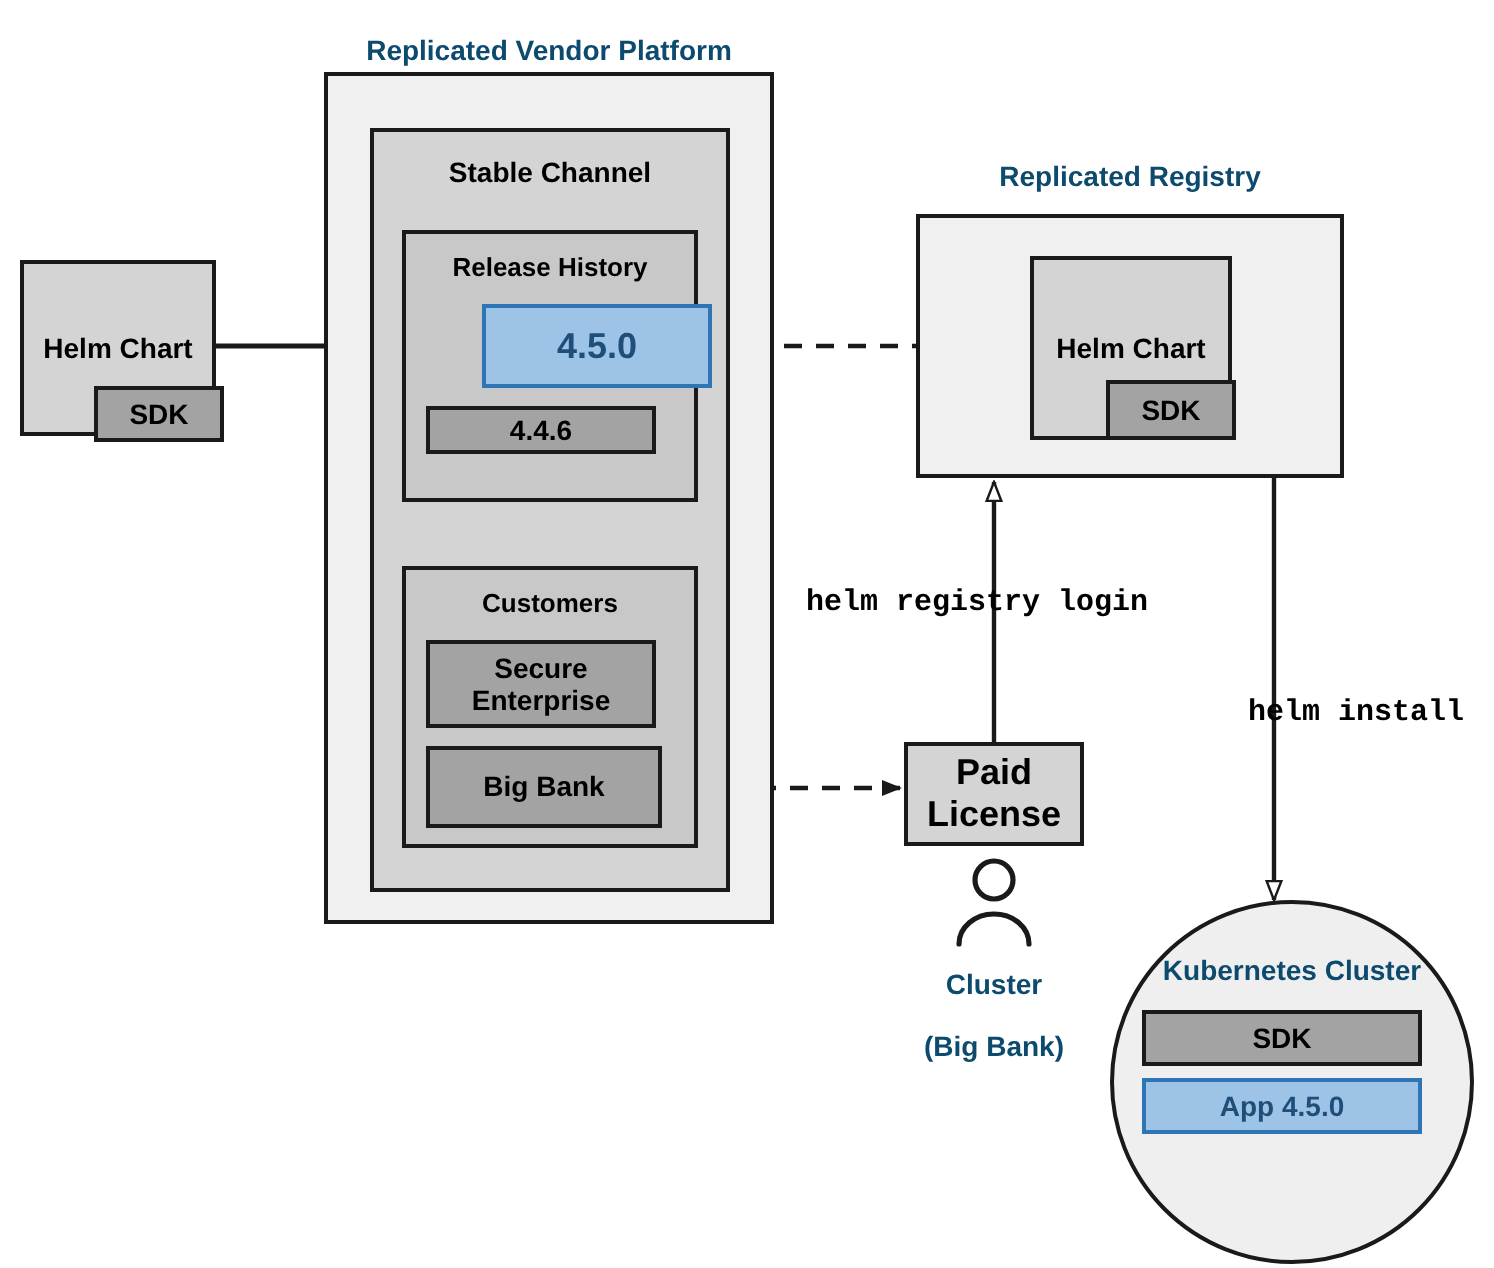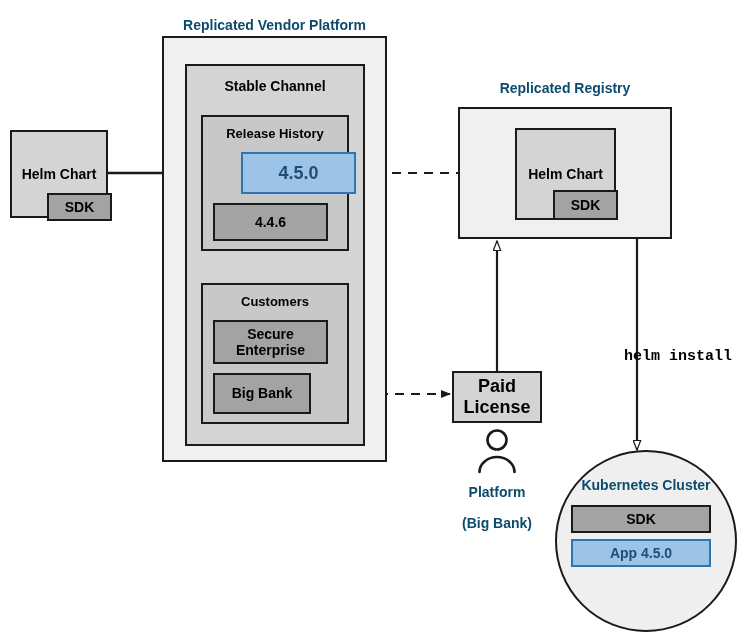--- a/index.html
+++ b/index.html
@@ -131,33 +131,33 @@
   </div>
 
   <div class="node box-mgray" style="left:201px; top:115px; width:148px; height:136px; display:block;">
     <div class="group-title" style="top:10px; font-size:13px;">Release History</div>
   </div>
 
   <div class="node box-blue" style="left:213px; top:152px; width:115px; height:42px; font-size:18px;margin-left:28px;">
     <span>4.5.0</span>
   </div>
 
-  <div class="node box-white" style="left:213px; top:203px; width:115px; height:38px; font-size:14px;">
+  <div class="node box-white" style="left:213px; top:203px; width:115px; height:24px; font-size:14px;">
     <span>4.4.6</span>
   </div>
 
   <div class="node box-mgray" style="left:201px; top:283px; width:148px; height:141px; display:block;">
     <div class="group-title" style="top:10px; font-size:13px;">Customers</div>
   </div>
 
   <div class="node box-white" style="left:213px; top:320px; width:115px; height:44px; font-size:14px; padding:0 0;">
     <span>Secure Enterprise</span>
   </div>
 
-  <div class="node box-white" style="left:213px; top:373px; width:98px; height:41px; font-size:14px;">
+  <div class="node box-white" style="left:213px; top:373px; width:118px; height:41px; font-size:14px;">
     <span>Big Bank</span>
   </div>
 
   <div class="title-label" style="left:458px; top:80px; width:214px; font-size:14px;">Replicated Registry</div>
 
   <div class="node box-lgray" style="left:458px; top:107px; width:214px; height:132px; display:block;"></div>
 
   <div class="node box-gray" style="left:515px; top:128px; width:101px; height:92px; font-size:14px;">
     <span>Helm Chart</span>
   </div>
@@ -167,23 +167,24 @@
 
   <div class="node box-gray" style="left:452px; top:371px; width:90px; height:52px; font-size:18px; flex-direction:column;">
     <span>Paid License</span>
   </div>
 
   <svg class="person" style="left:473px; top:428px; width:48px; height:48px;" viewBox="0 0 48 48">
     <circle cx="24" cy="12" r="9.5" fill="#ffffff" stroke="#1a1a1a" stroke-width="2.6"></circle>
     <path d="M6.5,44 a17.5,15 0 0 1 35,0" fill="#ffffff" stroke="#1a1a1a" stroke-width="2.6" stroke-linecap="round"></path>
   </svg>
 
-  <div class="title-label" style="left:437px; top:484px; width:120px; font-size:14px;">Platform</div>
+  <div class="title-label" style="left:437px; top:484px; width:120px; font-size:14px;">Cluster</div>
   <div class="title-label" style="left:437px; top:502px; width:120px; font-size:14px;margin-top:13px;">(Big Bank)</div>
 
+  <div class="cmd-label" style="left:403px; top:293px;">helm registry login</div>
 
   <div class="cmd-label" style="left:578px; top:348px;margin-left:46px;">helm install</div>
 
   <div class="cluster" style="left:555px; top:450px; width:182px; height:182px;"></div>
 
   <div class="title-label" style="left:555px; top:477px; width:182px; font-size:14px;">Kubernetes Cluster</div>
 
   <div class="node box-white" style="left:571px; top:505px; width:140px; height:28px; font-size:14px;">
     <span>SDK</span>
   </div>

